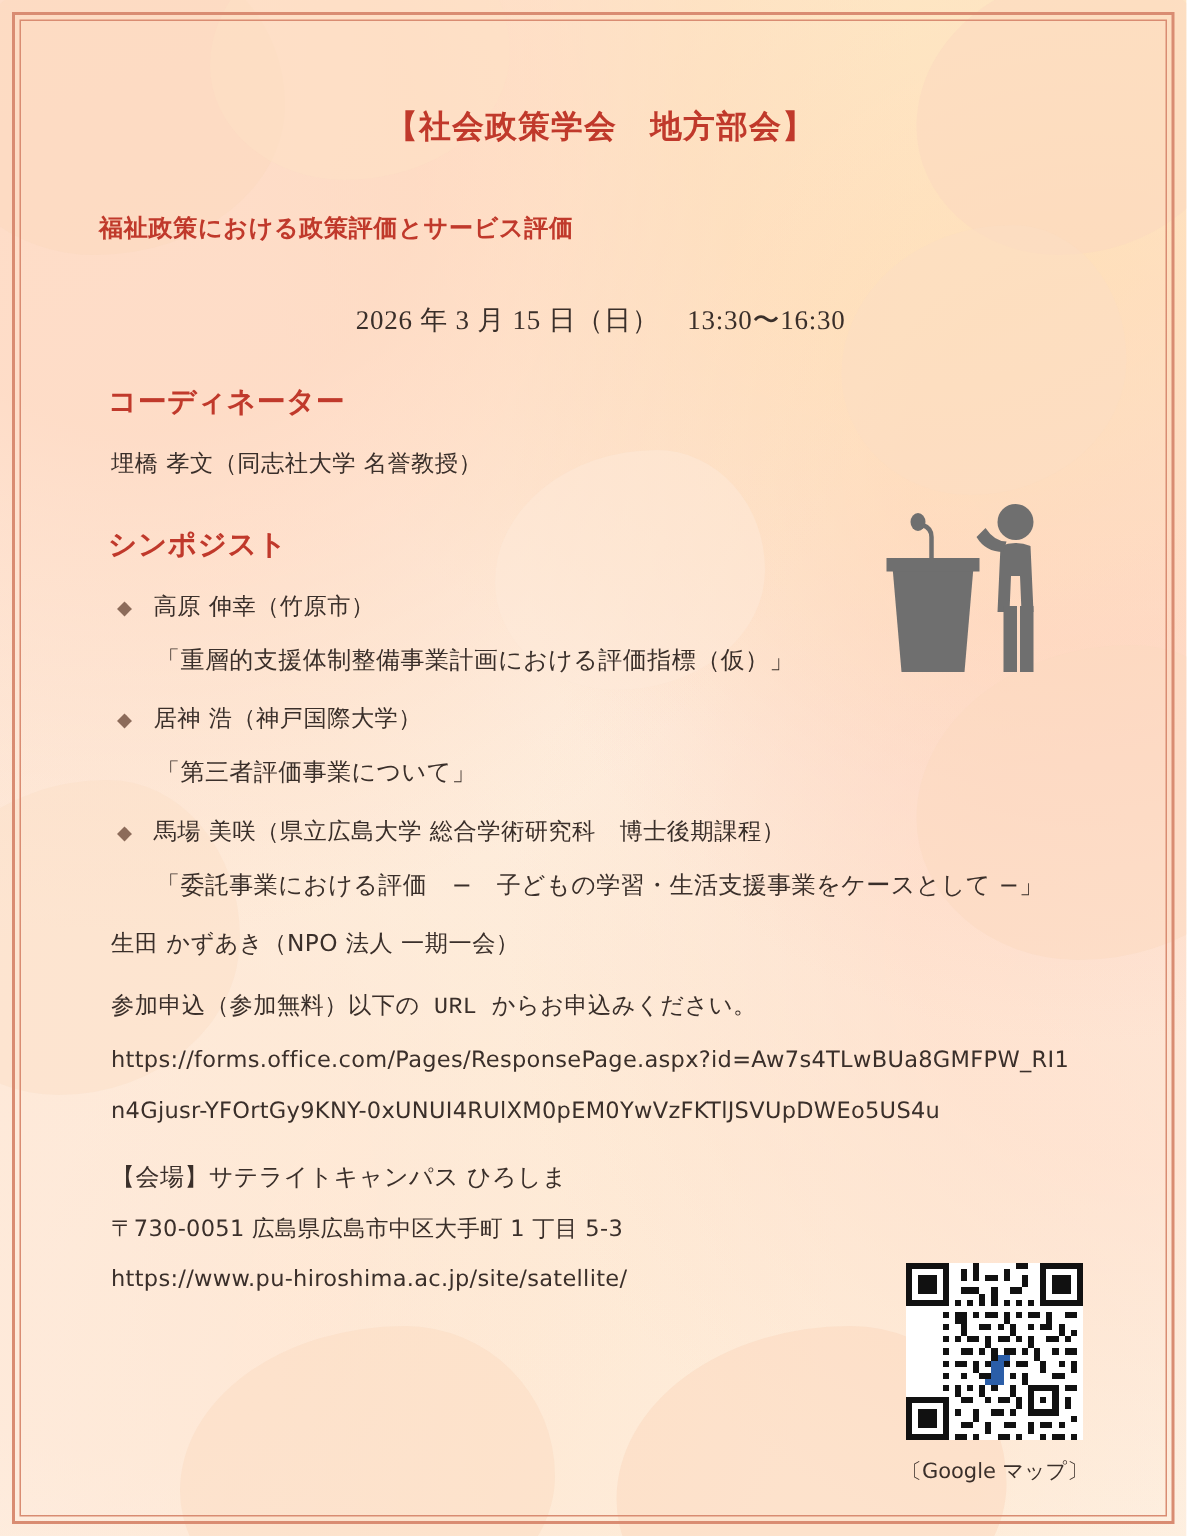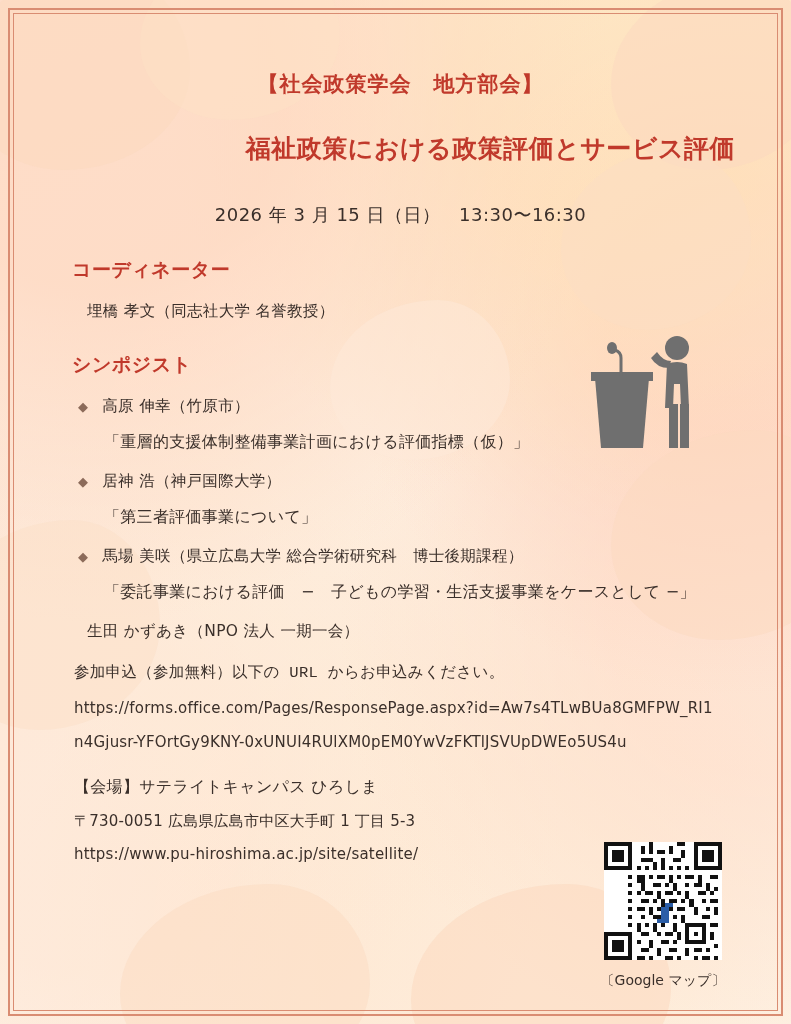--- a/index.html
+++ b/index.html
@@ -70,46 +70,47 @@
 
   .kicker {
     text-align: center;
     color: #c0392b;
     font-size: 21px;
     font-weight: bold;
     letter-spacing: 1px;
     margin: 22px 0 0 0;
   }
   .title {
-    text-align: right;
+    text-align: left;
     color: #c0392b;
-    font-size: 25px;
+    font-size: 16px;
     font-weight: bold;
     letter-spacing: 0.5px;
-    margin: 34px 0 0 0;
+    margin: 44px 0 0 0;
   }
   .datetime {
     text-align: center;
     color: #3a2f2a;
     font-size: 18px;
     margin: 38px 0 0 0;
     letter-spacing: 0.5px;
+    font-family: Liberation Serif, serif;
   }
 
   .section-head {
     color: #c0392b;
     font-size: 19px;
     font-weight: bold;
     margin: 30px 0 0 6px;
     letter-spacing: 0.5px;
   }
   .person {
     color: #3a2f2a;
     font-size: 15.5px;
-    margin: 18px 0 0 21px;
+    margin: 18px 0 0 8px;
     letter-spacing: 0.3px;
   }
   .bullet-row {
     display: flex;
     align-items: baseline;
     margin: 18px 0 0 12px;
     color: #3a2f2a;
     font-size: 15.5px;
     letter-spacing: 0.3px;
   }

